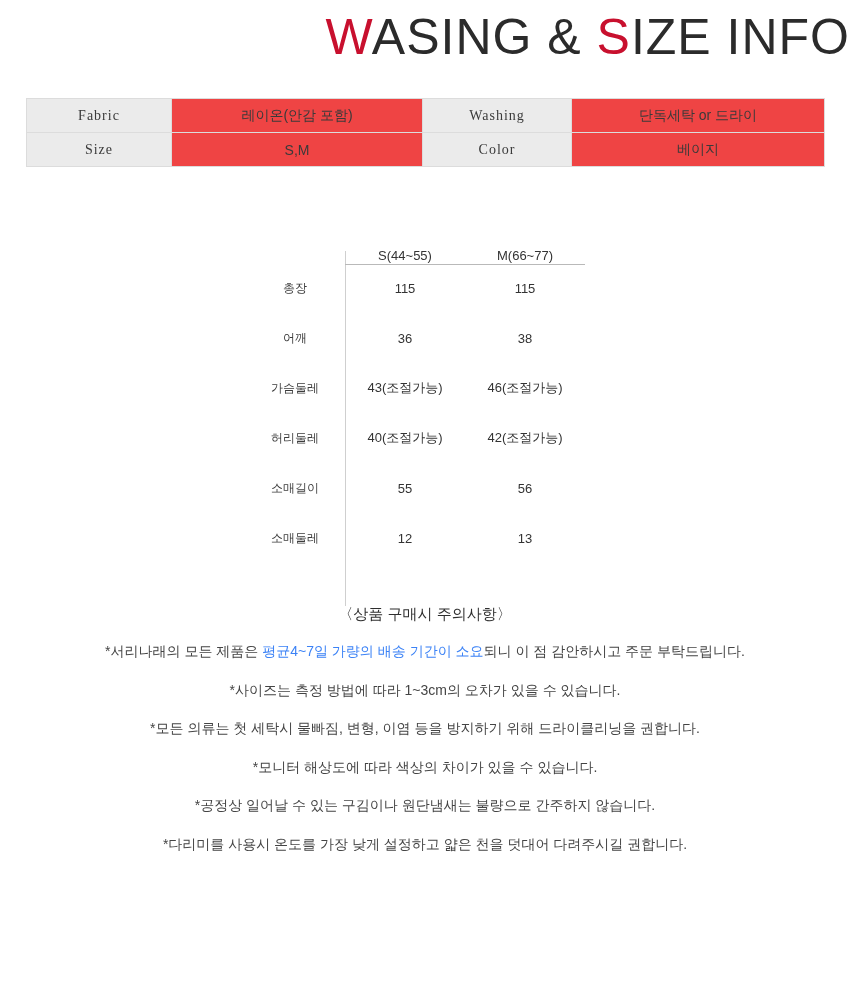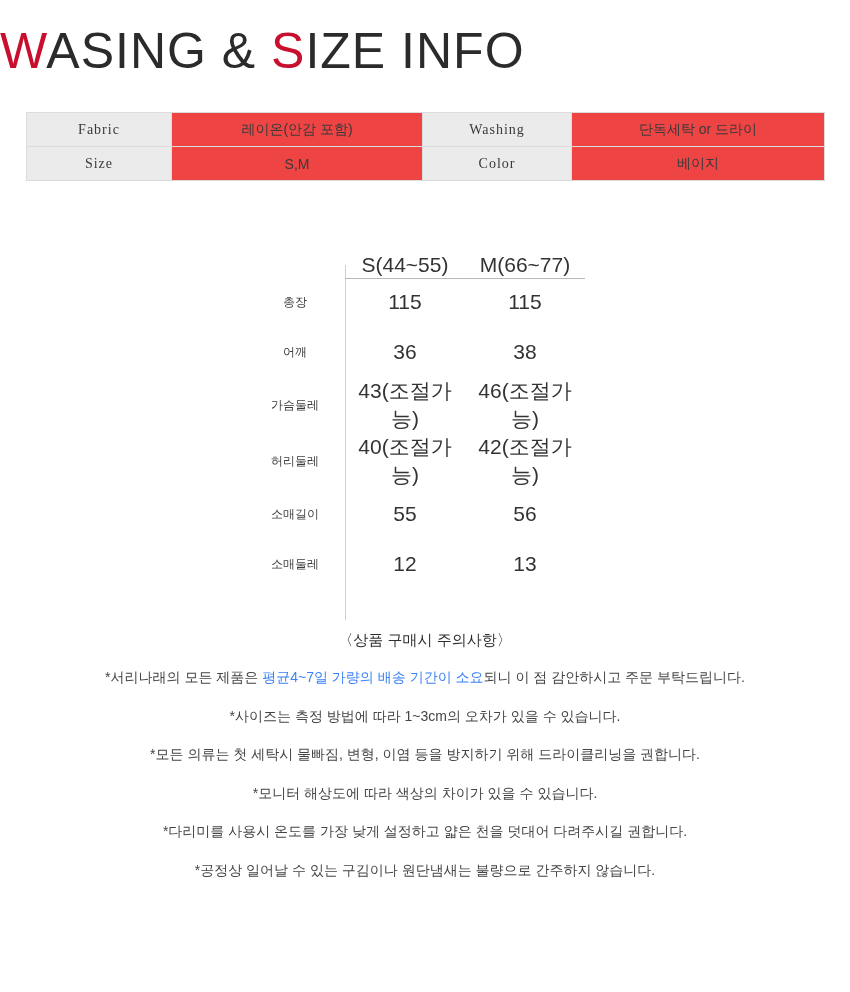--- a/index.html
+++ b/index.html
@@ -11,22 +11,22 @@
     height: 992px;
     background: #ffffff;
     font-family: "Liberation Sans", sans-serif;
     color: #333333;
     position: relative;
     overflow: hidden;
   }
 
   
   .page-title {
-    text-align: left;
-    margin-top: 22px;
+    text-align: right;
+    margin-top: 8px;
     font-size: 50px;
     letter-spacing: 1px;
     color: #2b2b2b;
     font-weight: 400;
     font-family: "Liberation Sans", sans-serif;
   }
   .page-title .accent {
     color: #c8102e;
   }
 
@@ -68,21 +68,21 @@
     position: relative;
     height: 380px;
   }
   table.measure-table {
     border-collapse: collapse;
     margin: 0 auto 0 245px;
     table-layout: fixed;
   }
   table.measure-table th,
   table.measure-table td {
-    font-size: 21px;
+    font-size: 13px;
     font-weight: normal;
     color: #333333;
     text-align: center;
     padding: 0;
   }
   .m-head th {
     height: 42px;
     vertical-align: bottom;
     padding-bottom: 8px;
     font-size: 16px;
@@ -110,21 +110,21 @@
     position: absolute;
     left: 345px;
     top: 43px;
     width: 240px;
     height: 1px;
     background: #b9b9b9;
   }
 
   
   .notice {
-    margin-top: 16px;
+    margin-top: 4px;
     text-align: center;
   }
   .notice-title {
     font-size: 15px;
     color: #2e2e2e;
     margin-bottom: 18px;
   }
   .notice-line {
     font-size: 14px;
     color: #444444;
@@ -208,15 +208,15 @@
 </div>
 
 <div class="notice">
   <div class="notice-title">〈상품 구매시 주의사항〉</div>
   <div class="notice-line">
     <span>*서리나래의 모든 제품은 </span><span class="hl">평균4~7일 가량의 배송 기간이 소요</span><span>되니 이 점 감안하시고 주문 부탁드립니다.</span>
   </div>
   <div class="notice-line">*사이즈는 측정 방법에 따라 1~3cm의 오차가 있을 수 있습니다.</div>
   <div class="notice-line">*모든 의류는 첫 세탁시 물빠짐, 변형, 이염 등을 방지하기 위해 드라이클리닝을 권합니다.</div>
   <div class="notice-line">*모니터 해상도에 따라 색상의 차이가 있을 수 있습니다.</div>
+  <div class="notice-line">*공정상 일어날 수 있는 구김이나 원단냄새는 불량으로 간주하지 않습니다.</div>
   <div class="notice-line">*다리미를 사용시 온도를 가장 낮게 설정하고 얇은 천을 덧대어 다려주시길 권합니다.</div>
-  <div class="notice-line">*공정상 일어날 수 있는 구김이나 원단냄새는 불량으로 간주하지 않습니다.</div>
 </div>
 
 </body></html>

